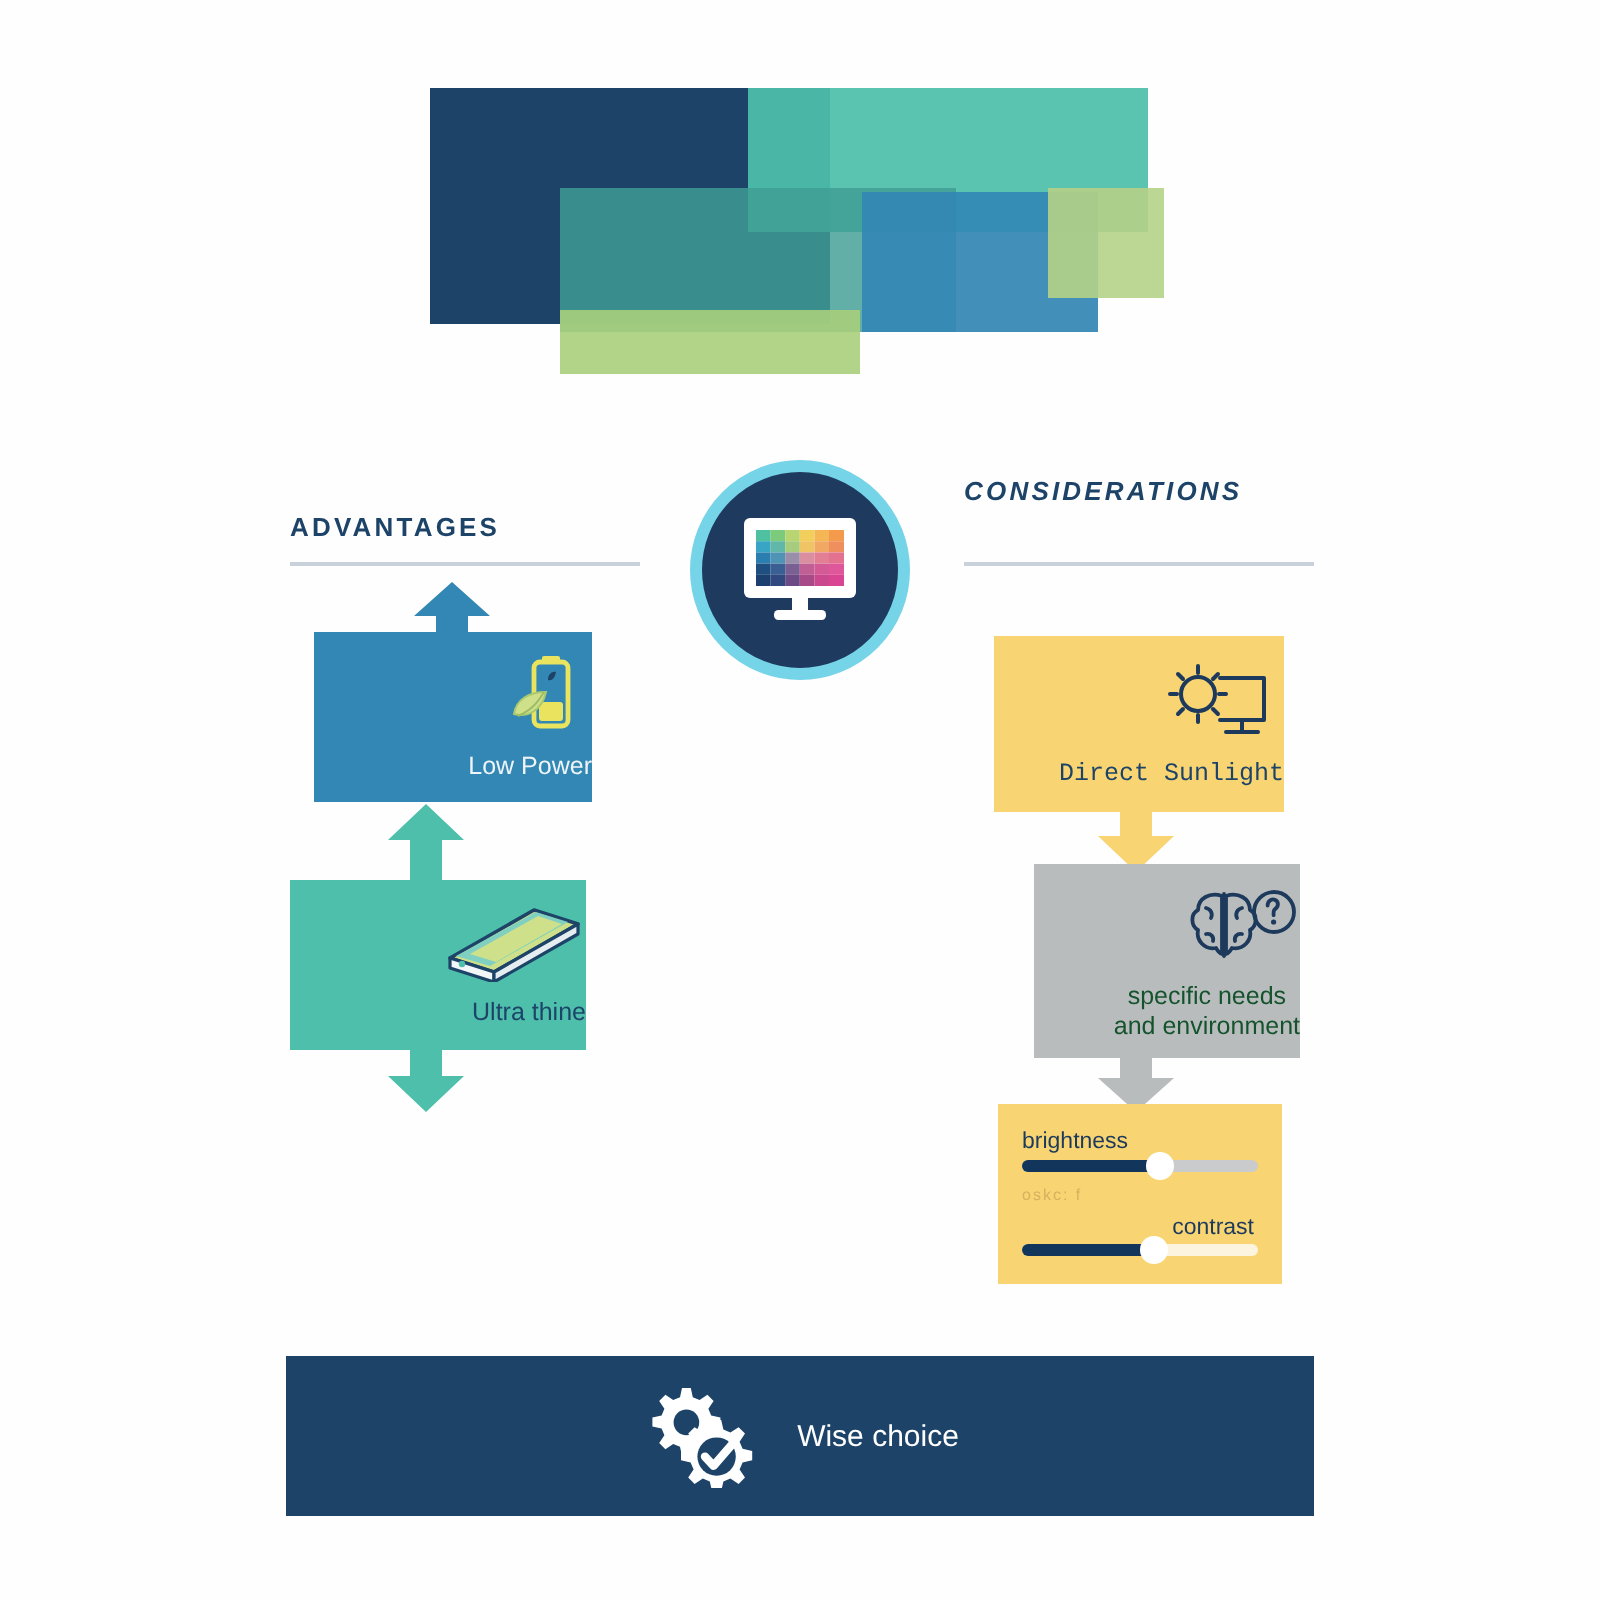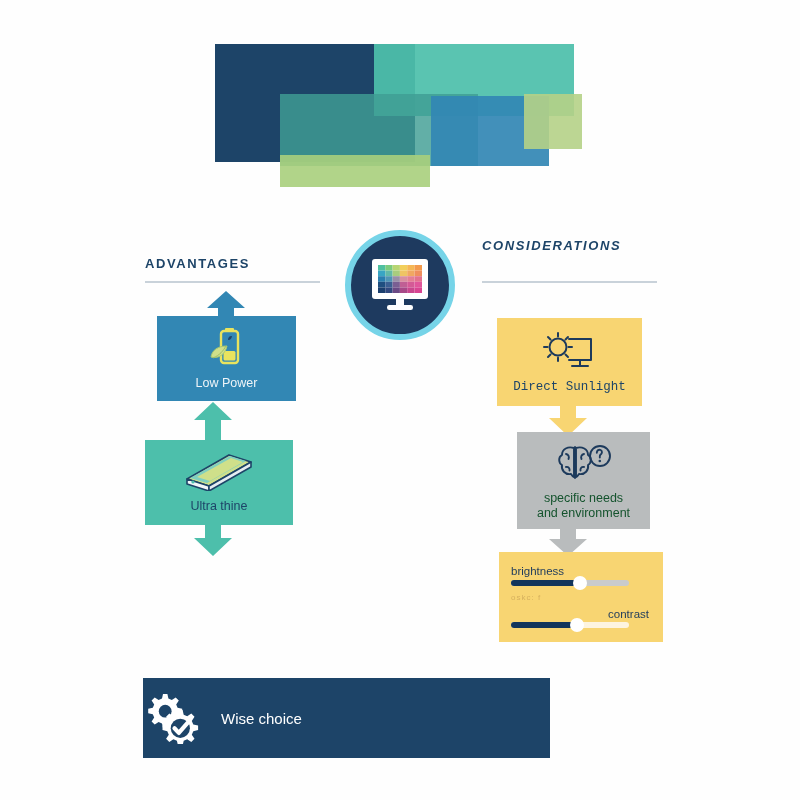--- a/index.html
+++ b/index.html
@@ -56,21 +56,21 @@
     box-sizing: border-box;
     display: flex; align-items: center; justify-content: center;
   }
 
   
   .card {
     position: absolute;
     box-sizing: border-box;
     display: flex;
     flex-direction: column;
-    align-items: center;
+    align-items: flex-end;
     justify-content: center;
   }
   .card-label {
     font-size: 12.5px;
     line-height: 15px;
     text-align: center;
     margin-top: 8px;
     white-space: pre-line;
   }
   .card .icon-wrap { display: flex; align-items: center; justify-content: center; }
@@ -81,21 +81,21 @@
   .c-thin  { left: 145px; top: 440px; width: 148px; height: 85px;  background: #4dbfab; }
   .c-thin  .card-label { color: #1d4468; }
   .c-vib   { left: 155px; top: 553px; width: 140px; height: 88px;  background: #b5d287; }
   .c-vib   .card-label { color: #1d4468; }
 
   
   .c-sun   { left: 497px; top: 318px; width: 145px; height: 88px;  background: #f8d572; font-family: Liberation Mono, monospace; }
   .c-sun   .card-label { color: #1d4468; }
   .c-need  { left: 517px; top: 432px; width: 133px; height: 97px;  background: #b9bcbd; }
   .c-need  .card-label { color: #14532d; }
-  .c-slid  { left: 499px; top: 552px; width: 164px; height: 90px;  background: #f8d572; }
+  .c-slid  { left: 499px; top: 552px; width: 142px; height: 90px;  background: #f8d572; }
 
   
   .arrow { position: absolute; }
 
   
   .slider-card { align-items: flex-start; justify-content: flex-start; padding: 13px 12px 0 12px; }
   .sl-label { font-size: 11.5px; color: #1d3a5c; }
   .sl-label.right { align-self: flex-end; margin-top: 6px; margin-right: 2px; }
   .sl-track {
     position: relative;
@@ -108,24 +108,25 @@
     position: absolute; top: -4px;
     width: 14px; height: 14px; border-radius: 50%;
     background: #ffffff;
   }
   .sl-ghost { font-size: 8px; color: #d6b15e; letter-spacing: 1px; margin-top: 7px; }
 
   
   .banner {
     position: absolute;
     left: 143px; top: 678px;
-    width: 407px; height: 80px;
+    width: 514px; height: 80px;
     background: #1d4468;
     display: flex;
     align-items: center;
+    justify-content: center;
     gap: 22px;
   }
   .banner-text { color: #ffffff; font-size: 15px; }
 </style>
 </head>
 <body>
 
 <div class="canvas">
 
   <div class="hero">

